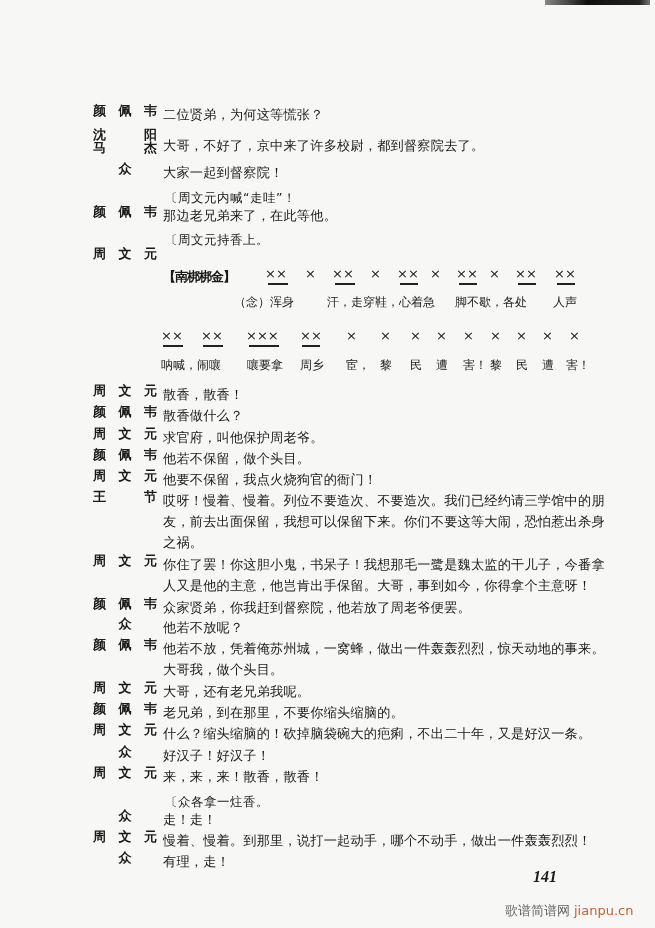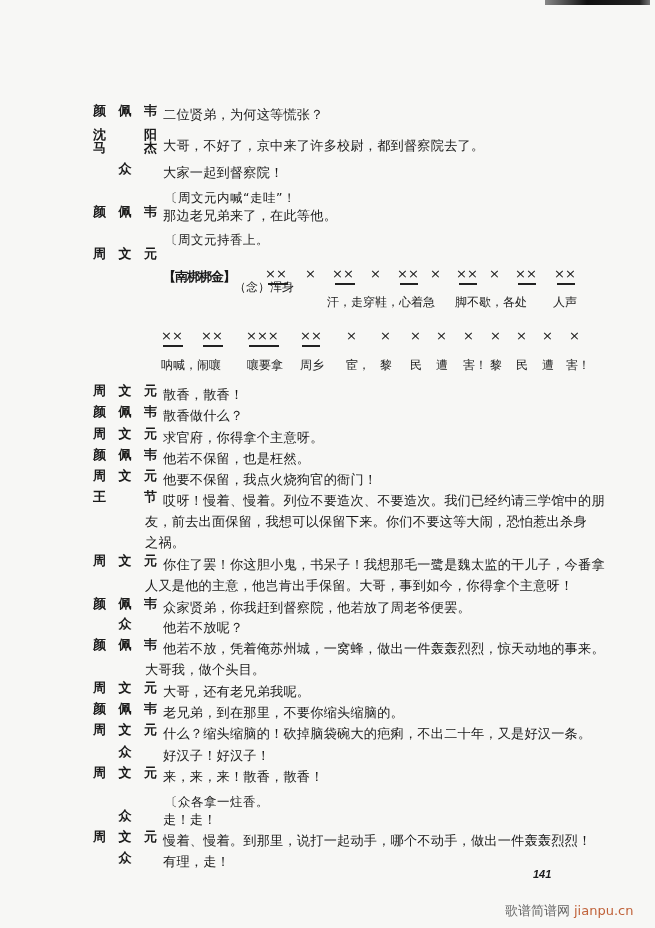--- a/index.html
+++ b/index.html
@@ -22,33 +22,33 @@
       position: absolute; left: 93px; width: 64px;
       font-weight: bold; font-size: 13px; letter-spacing: 0;
       display: flex; justify-content: space-between;
     }
     .spk.center { justify-content: center; left: 110px; width: 30px; }
     .spk.two { flex-direction: column; line-height: 13px; top: -4px; }
     .spk.two .r { display: flex; justify-content: space-between; width: 64px; }
     .txt {
       position: absolute; left: 163px; font-size: 13.2px; letter-spacing: 0.2px; margin-top: 7px;
     }
-    .txt.cont { left: 145px; }
+    .txt.cont { left: 163px; }
     .stage { position: absolute; left: 165px; font-size: 12.5px; letter-spacing: 0.5px; margin-top: 17px; }
     .tune {
       position: absolute; left: 163px; top: 268px;
       font-weight: bold; font-size: 13px; letter-spacing: -1px; font-family: Liberation Serif, serif;
     }
     .notes { position: absolute; font-size: 13px; }
     .note { position: absolute; text-align: center; }
     .ul { position: absolute; height: 2px; background: #222; }
     .lyric { position: absolute; font-size: 12px; }
     .pageno {
       position: absolute; left: 533px; top: 868px; font-style: italic; font-weight: bold;
-      font-size: 11px; font-family: Liberation Sans, sans-serif; text-align: center;
+      font-size: 16px; font-family: Liberation Serif, serif; text-align: center;
     }
     .wm {
       position: absolute; left: 505px; top: 902px; font-size: 13px; color: #666;
     }
     .wm .en { color: #c0623a; margin-left: 4px; }
   </style>
 </head>
 <body>
 
 <div class="topbar"></div>
@@ -124,21 +124,21 @@
     <span class="note" style="left:430px;">×</span>
     <span class="note" style="left:456px;">××</span>
     <span class="ul" style="left:459px;top:17px;width:18px;"></span>
     <span class="note" style="left:489px;">×</span>
     <span class="note" style="left:515px;">××</span>
     <span class="ul" style="left:518px;top:17px;width:18px;"></span>
     <span class="note" style="left:554px;">××</span>
     <span class="ul" style="left:557px;top:17px;width:18px;"></span>
   </div>
 
-  <div class="lyric" style="left:234px;top:279px;">（念）浑身</div>
+  <div class="lyric" style="left:234px;top:294px;">（念）浑身</div>
   <div class="lyric" style="left:327px;top:294px;">汗，走穿</div>
   <div class="lyric" style="left:375px;top:294px;">鞋，心着急</div>
   <div class="lyric" style="left:455px;top:294px;">脚不歇，各处</div>
   <div class="lyric" style="left:553px;top:294px;">人声</div>
 
   <div class="notes" style="left:0;top:328px;width:655px;height:30px;">
     <span class="note" style="left:161px;">××</span>
     <span class="ul" style="left:163px;top:17px;width:20px;"></span>
     <span class="note" style="left:201px;">××</span>
     <span class="ul" style="left:203px;top:17px;width:20px;"></span>
@@ -185,29 +185,29 @@
         <span>韦</span>
       </div>
     <span class="txt">散香做什么？</span>
   </div>
   <div class="line" style="top:424px;">
     <div class="spk">
         <span>周</span>
         <span>文</span>
         <span>元</span>
       </div>
-    <span class="txt">求官府，你得拿个主意呀。</span>
+    <span class="txt">求官府，叫他保护周老爷。</span>
   </div>
   <div class="line" style="top:445px;">
     <div class="spk">
         <span>颜</span>
         <span>佩</span>
         <span>韦</span>
       </div>
-    <span class="txt">他若不保留，也是枉然。</span>
+    <span class="txt">他若不保留，做个头目。</span>
   </div>
   <div class="line" style="top:466px;">
     <div class="spk">
         <span>周</span>
         <span>文</span>
         <span>元</span>
       </div>
     <span class="txt">他要不保留，我点火烧狗官的衙门！</span>
   </div>
 

